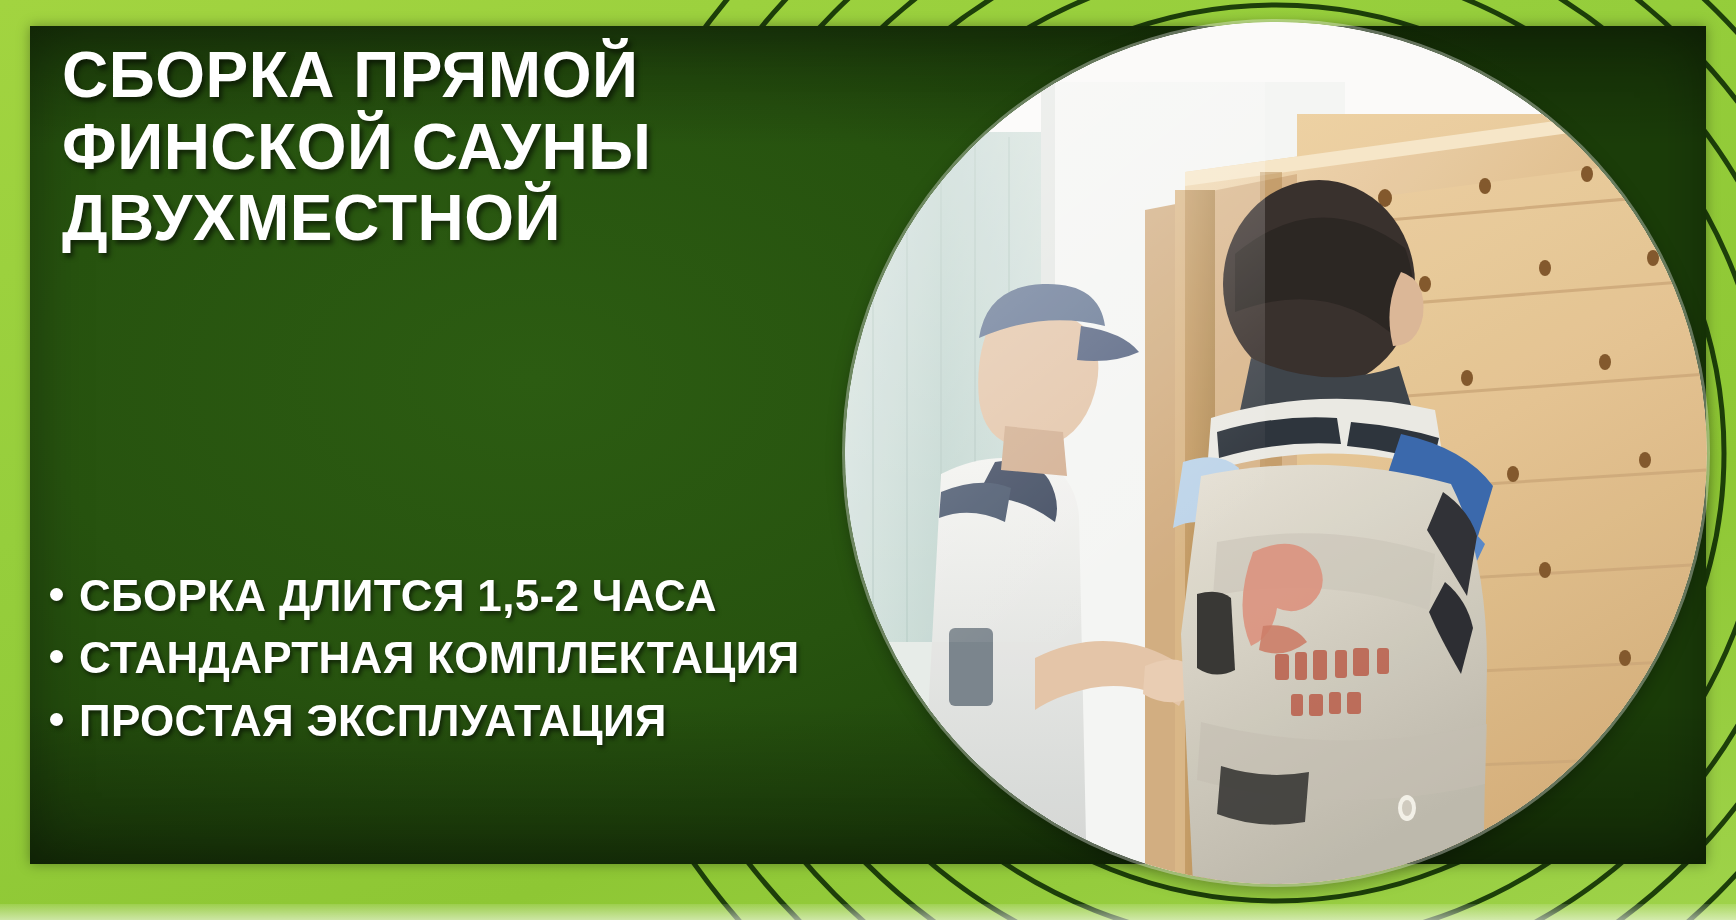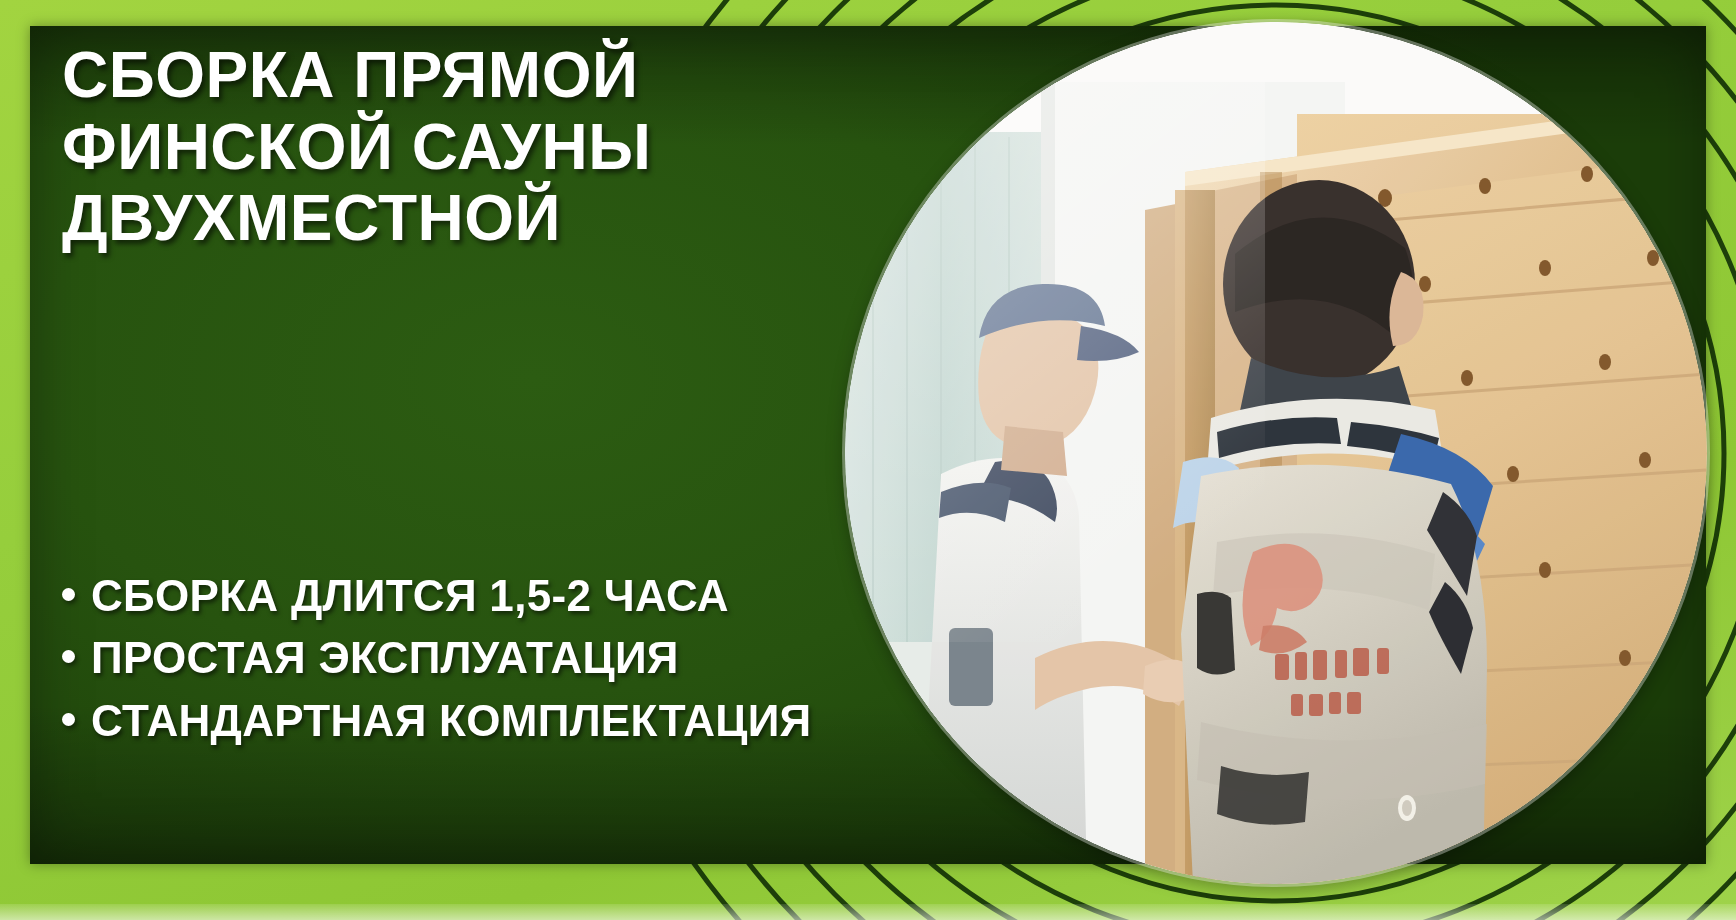--- a/index.html
+++ b/index.html
@@ -77,21 +77,21 @@
     letter-spacing: 0.5px;
     text-transform: uppercase;
     text-shadow: 3px 4px 5px rgba(0,0,0,0.55);
     font-stretch: condensed;
   }
   .headline .hl-line { display: block; white-space: nowrap; }
 
   
   .bullets {
     position: absolute;
-    left: 62px;
+    left: 50px;
     top: 565px;
     width: 830px;
     list-style: none;
     margin: 0;
     padding: 0;
     color: #ffffff;
   }
   .bullets li {
     display: flex;
     align-items: baseline;
@@ -161,25 +161,25 @@
     <span class="hl-line">ДВУХМЕСТНОЙ</span>
   </div>
 
   <ul class="bullets">
     <li>
       <span class="dot"></span>
       <span>СБОРКА ДЛИТСЯ 1,5-2 ЧАСА</span>
     </li>
     <li>
       <span class="dot"></span>
-      <span>ПРОСТАЯ ЭКСПЛУАТАЦИЯ</span>
+      <span>СТАНДАРТНАЯ КОМПЛЕКТАЦИЯ</span>
     </li>
     <li>
       <span class="dot"></span>
-      <span>СТАНДАРТНАЯ КОМПЛЕКТАЦИЯ</span>
+      <span>ПРОСТАЯ ЭКСПЛУАТАЦИЯ</span>
     </li>
   </ul>
 
   <div class="photo-circle">
     <svg width="862" height="862" viewBox="0 0 862 862" xmlns="http://www.w3.org/2000/svg" aria-hidden="true">
       <defs>
         <linearGradient id="wallGrad" x1="0" y1="0" x2="0" y2="1">
           <stop offset="0%" stop-color="#ffffff"></stop>
           <stop offset="55%" stop-color="#eef2f0"></stop>
           <stop offset="100%" stop-color="#dfe6e2"></stop>

